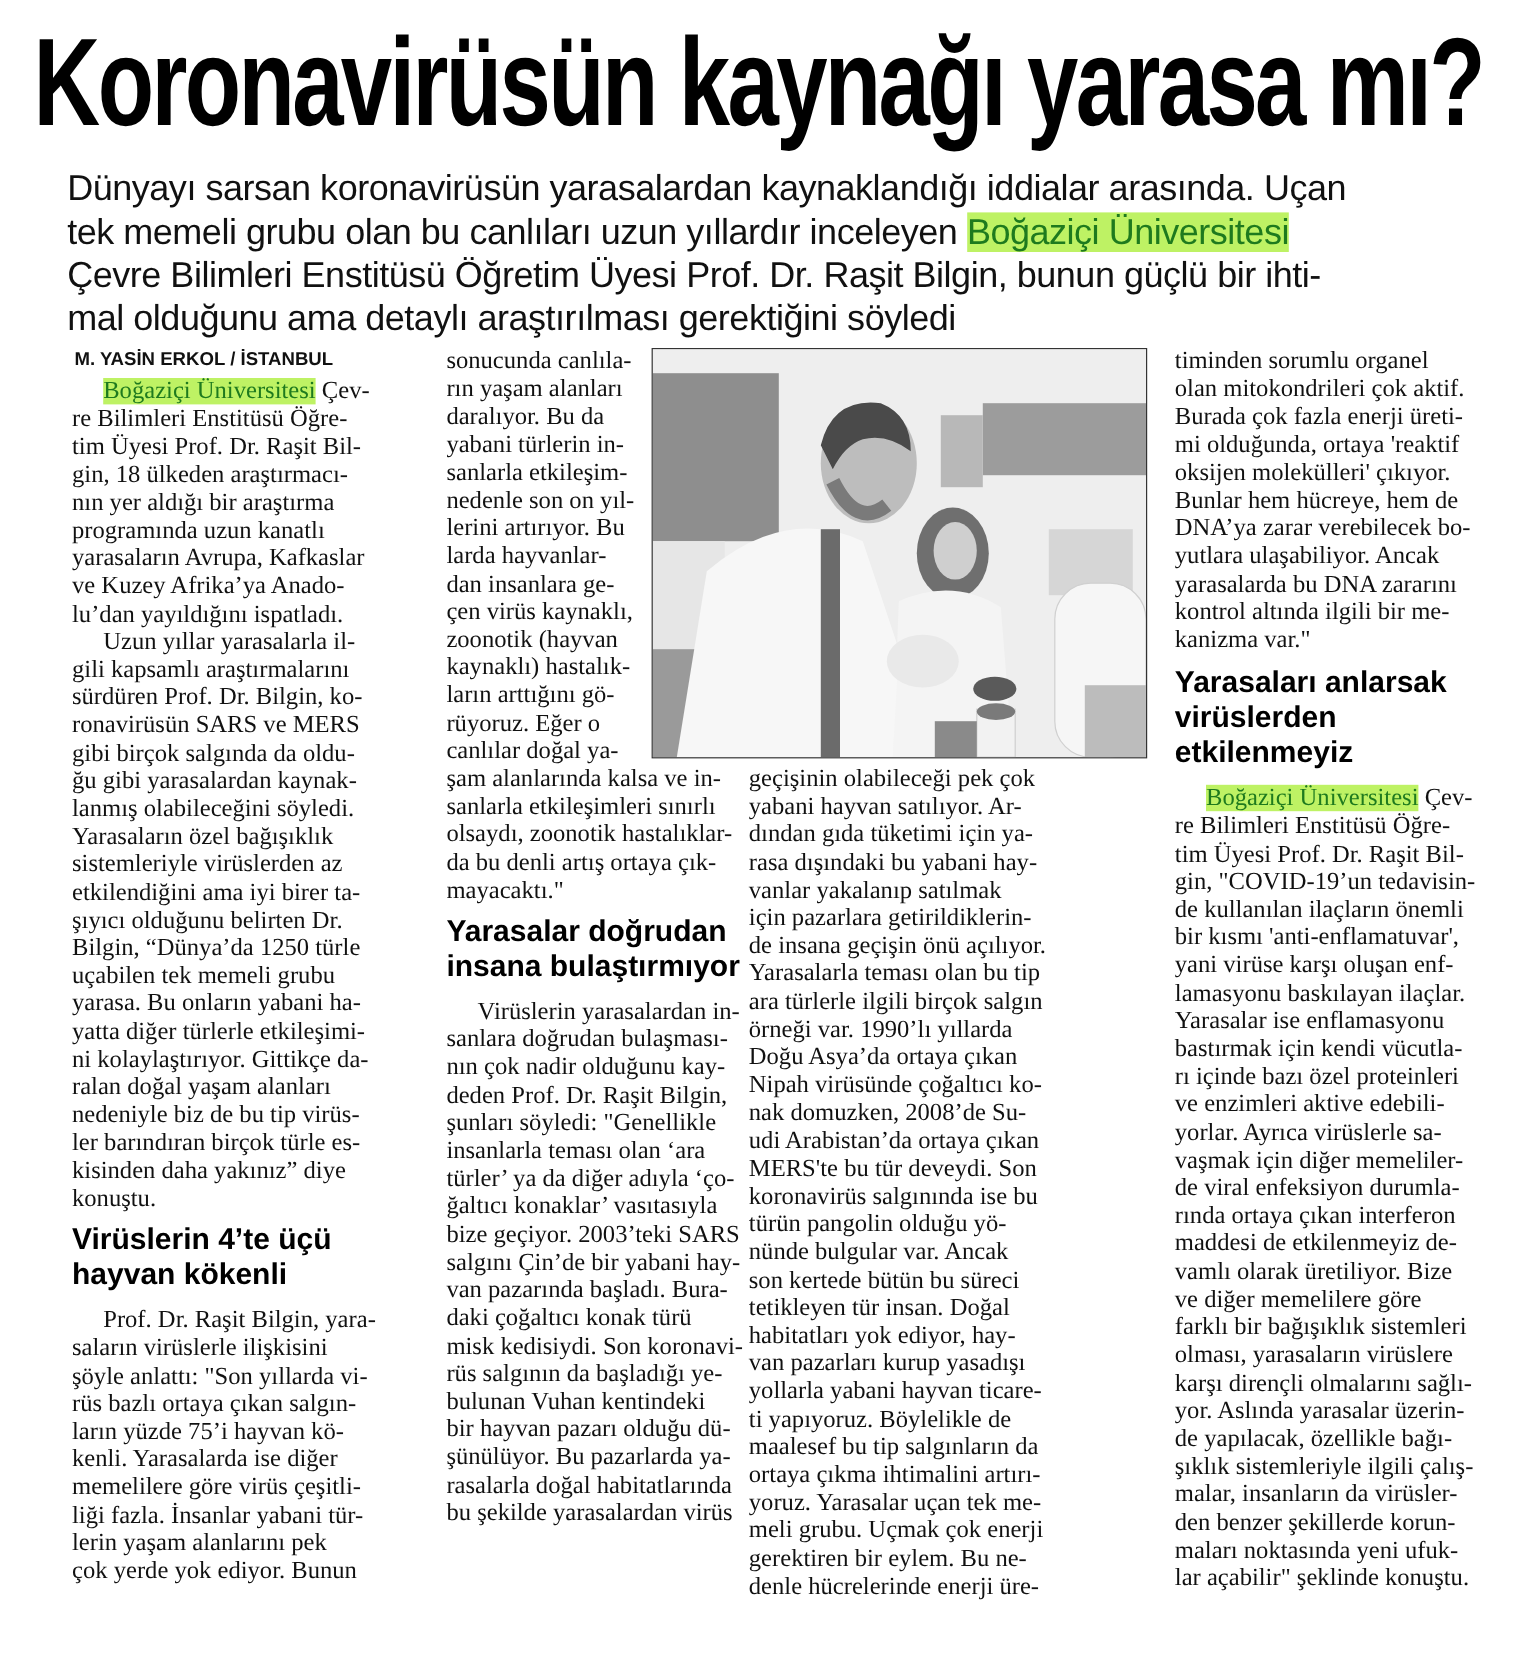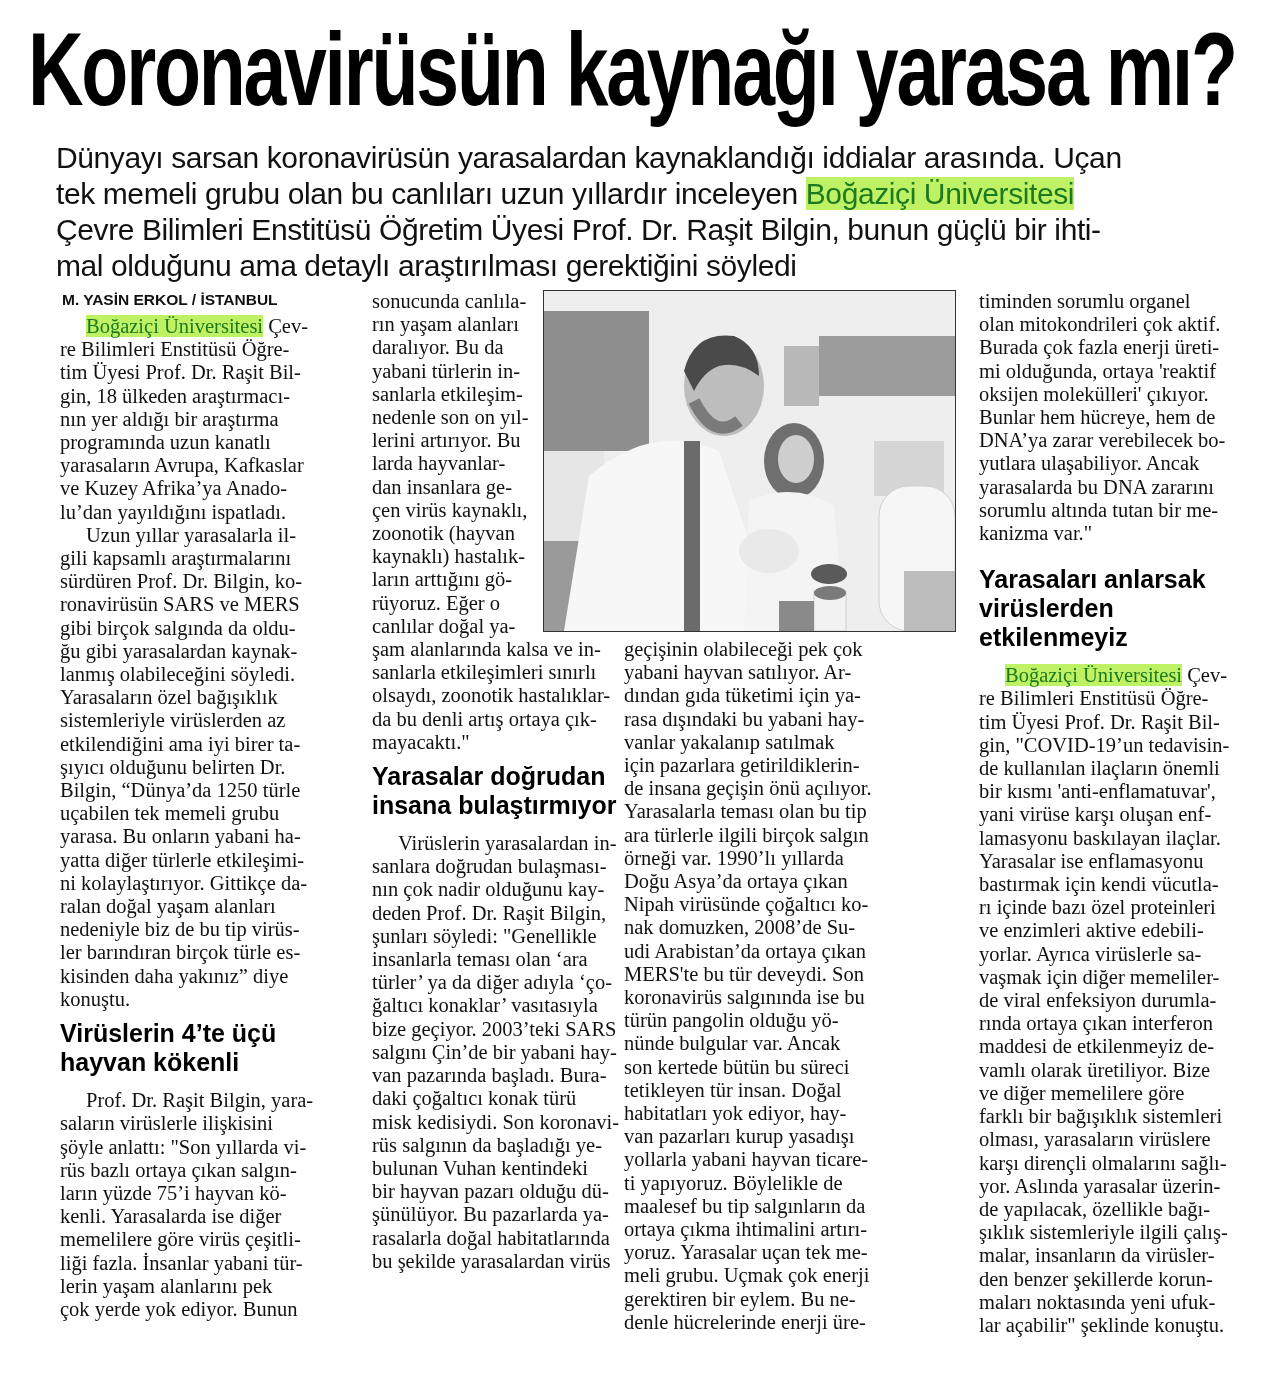--- a/index.html
+++ b/index.html
@@ -228,24 +228,24 @@
   <div>
       <div class="line">timinden sorumlu organel</div>
       <div class="line">olan mitokondrileri çok aktif.</div>
       <div class="line">Burada çok fazla enerji üreti-</div>
       <div class="line">mi olduğunda, ortaya 'reaktif</div>
       <div class="line">oksijen molekülleri' çıkıyor.</div>
       <div class="line">Bunlar hem hücreye, hem de</div>
       <div class="line">DNA’ya zarar verebilecek bo-</div>
       <div class="line">yutlara ulaşabiliyor. Ancak</div>
       <div class="line">yarasalarda bu DNA zararını</div>
-      <div class="line">sorumlu altında tutan bir me-</div>
+      <div class="line">kontrol altında ilgili bir me-</div>
       <div class="line">kanizma var."</div>
     </div>
-  <div class="sub" style="margin-top:20px;">
+  <div class="sub" style="margin-top:10px;">
       <div class="line">Yarasaları anlarsak</div>
       <div class="line">virüslerden</div>
       <div class="line">etkilenmeyiz</div>
     </div>
   <div class="line indent"><span class="hl">Boğaziçi Üniversitesi</span><span> Çev-</span></div>
   <div>
       <div class="line">re Bilimleri Enstitüsü Öğre-</div>
       <div class="line">tim Üyesi Prof. Dr. Raşit Bil-</div>
       <div class="line">gin, "COVID-19’un tedavisin-</div>
       <div class="line">de kullanılan ilaçların önemli</div>

